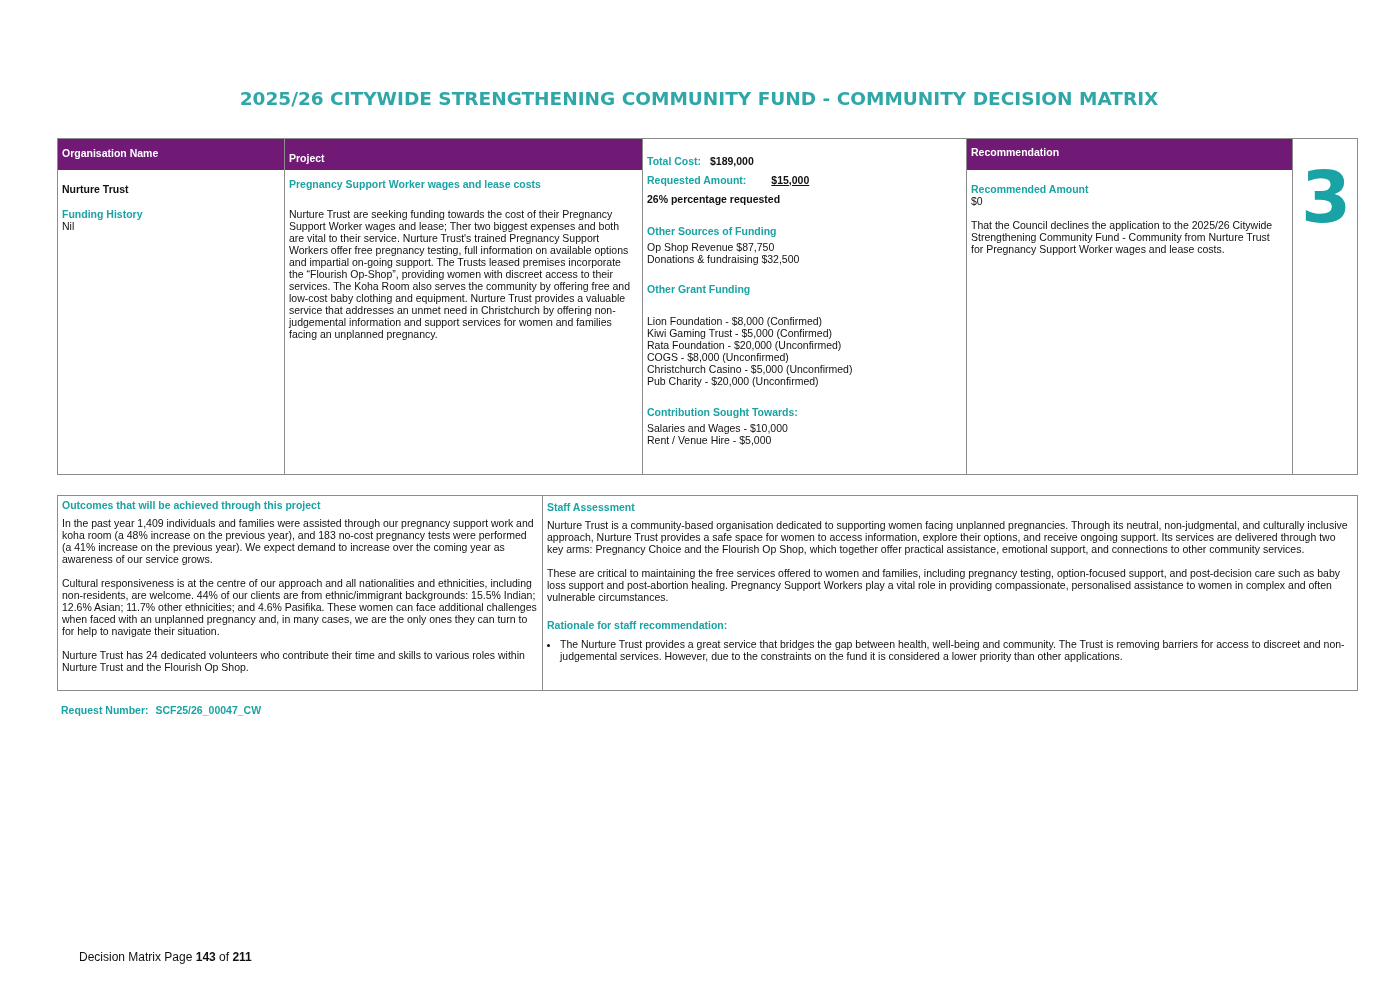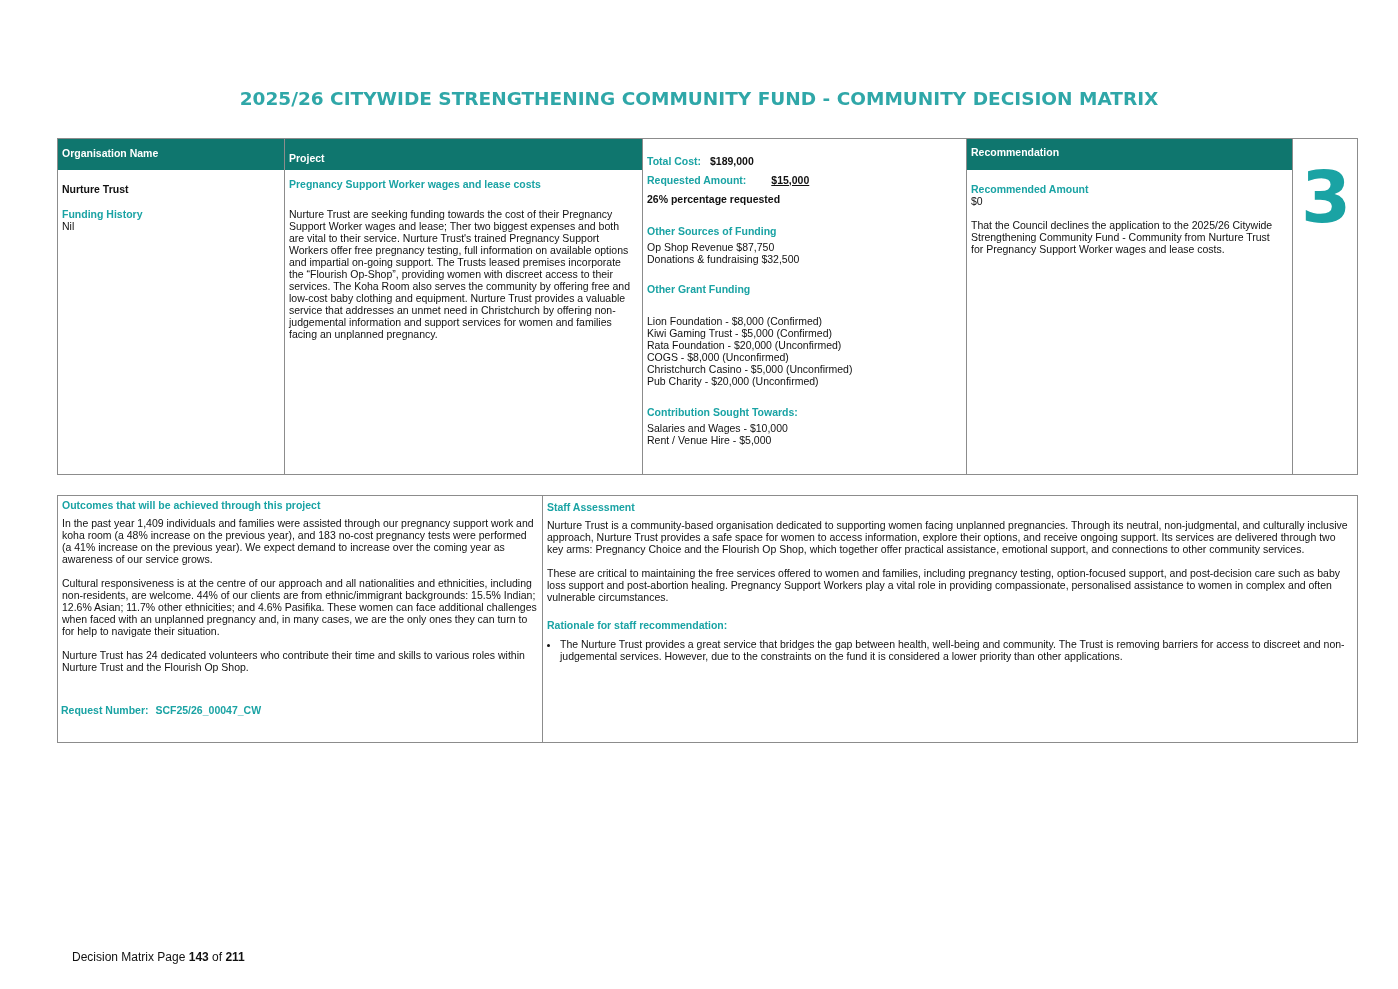--- a/index.html
+++ b/index.html
@@ -2,30 +2,30 @@
 <html><head>
   <meta charset="utf-8">
   <style>
     html, body { margin: 0; padding: 0; background: #ffffff; }
     body { width: 1398px; height: 989px; position: relative; font-family: "Liberation Sans", sans-serif; color: #111; overflow: hidden; }
     .title { position: absolute; top: 88px; left: 0; width: 1398px; text-align: center; font-family: "DejaVu Sans", sans-serif; font-weight: bold; font-size: 18.5px; color: #2fa7a8; letter-spacing: 0px; }
     .teal { color: #1aa3a4; font-weight: bold; }
     .matrix { position: absolute; top: 138px; left: 57px; width: 1301px; height: 337px; border: 1px solid #8c8c8c; box-sizing: border-box; }
     .col { position: absolute; top: 0; bottom: 0; box-sizing: border-box; }
     .col + .col { border-left: 1px solid #8c8c8c; }
-    .hdr { height: 31px; background: #0f766e; color: #fff; font-weight: bold; font-size: 10.5px; box-sizing: border-box; padding: 0 4px; }
+    .hdr { height: 31px; background: #701a75; color: #fff; font-weight: bold; font-size: 10.5px; box-sizing: border-box; padding: 0 4px; }
     .body { padding: 4px; font-size: 10.5px; line-height: 12px; }
     .num-col { position: absolute; top: 0; bottom: 0; left: 1234px; width: 66px; border-left: 1px solid #8c8c8c; }
     .big-num { position: absolute; top: 22px; left: 0; width: 66px; text-align: center; font-family: "DejaVu Sans", sans-serif; font-weight: bold; font-size: 72px; color: #1aa3a4; line-height: 1; }
-    .bottom { position: absolute; top: 495px; left: 57px; width: 1301px; height: 248px; border: 1px solid #8c8c8c; box-sizing: border-box; }
+    .bottom { position: absolute; top: 495px; left: 57px; width: 1301px; height: 196px; border: 1px solid #8c8c8c; box-sizing: border-box; }
     .bcol { position: absolute; top: 0; bottom: 0; box-sizing: border-box; padding: 3px 4px; font-size: 10.5px; line-height: 12px; }
     p { margin: 0; }
     .gap { height: 12px; }
     .req { position: absolute; top: 704px; left: 61px; font-size: 10.5px; }
-    .footer { position: absolute; top: 950px; left: 72px; font-size: 12px; color: #111; }
+    .footer { position: absolute; top: 950px; left: 79px; font-size: 12px; color: #111; }
     ul { margin: 0; padding-left: 13px; }
     li { margin: 0; }
   </style>
 </head>
 <body>
 
 <div class="title">2025/26 CITYWIDE STRENGTHENING COMMUNITY FUND - COMMUNITY DECISION MATRIX</div>
 
 <div class="matrix">
 

